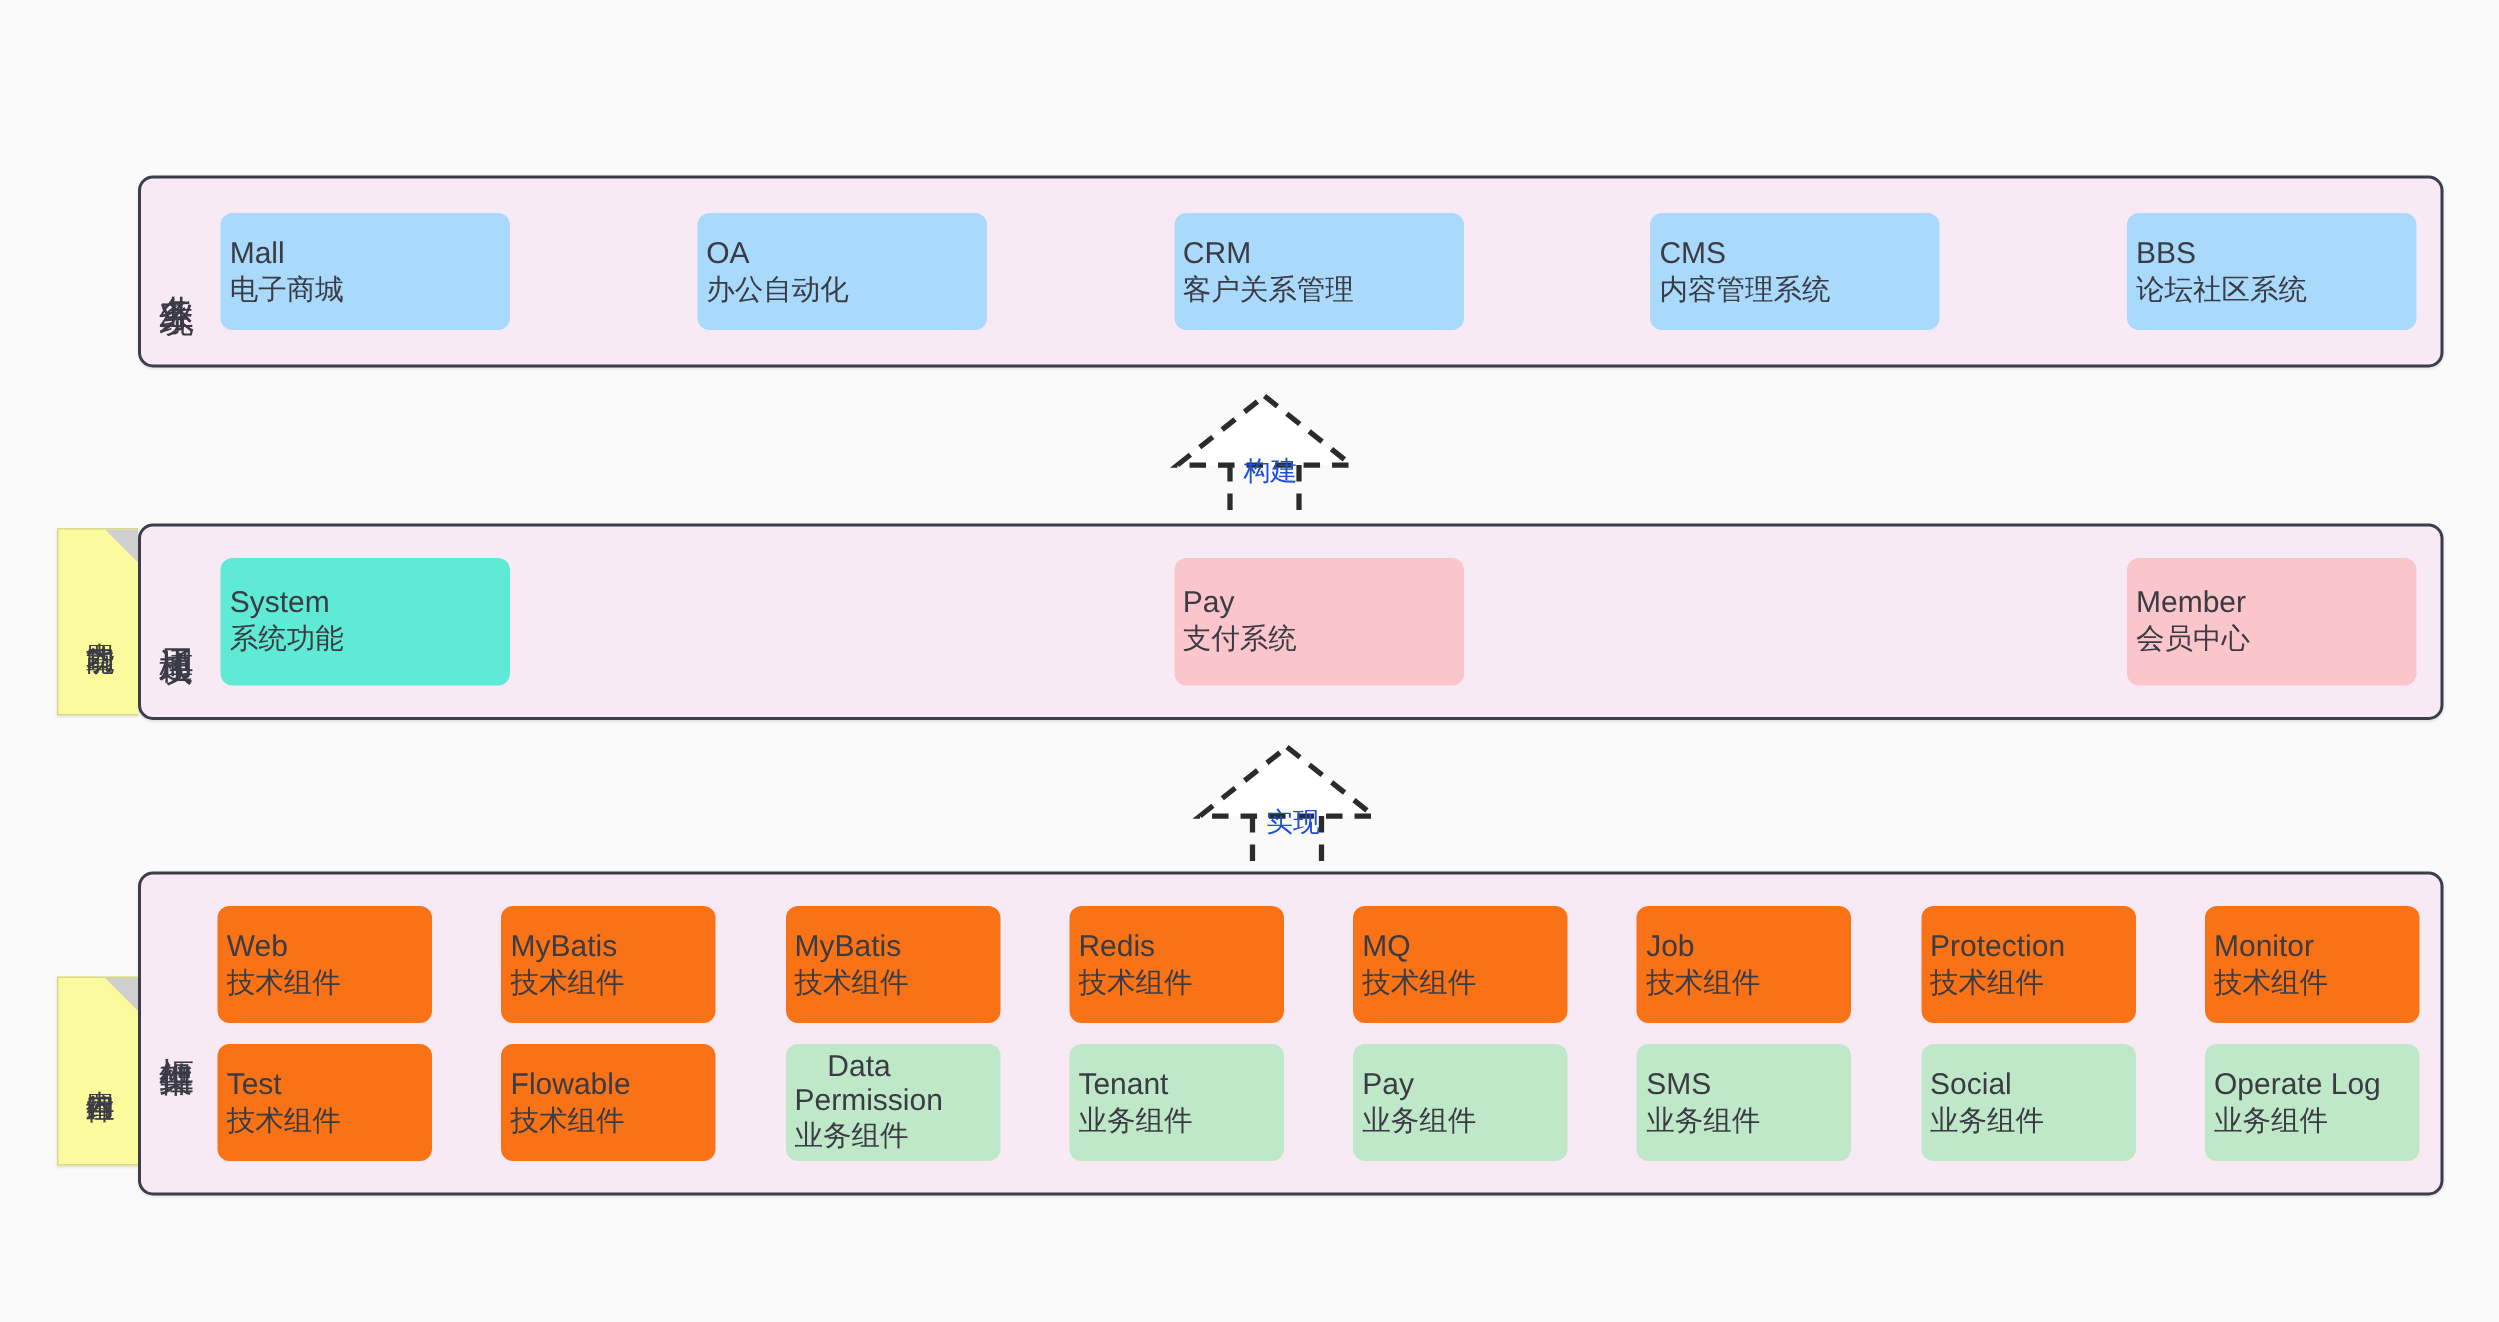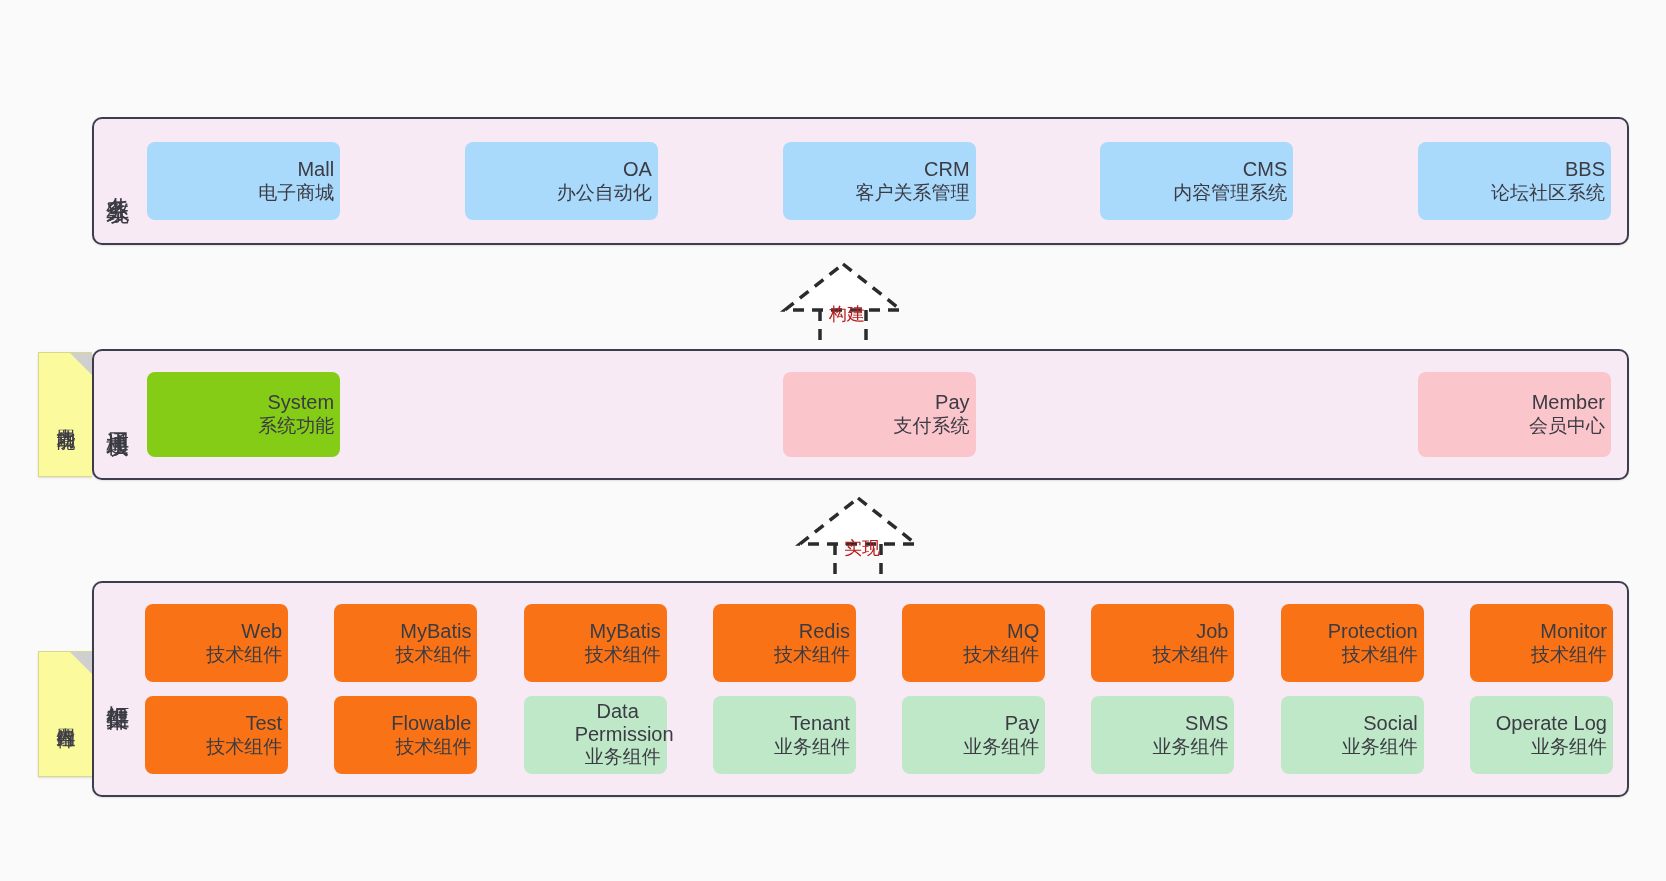--- a/index.html
+++ b/index.html
@@ -66,37 +66,37 @@
     gap: 0;
     justify-content: space-between;
   }
 
   
   .card {
     box-sizing: border-box;
     border-radius: 8px;
     display: flex;
     flex-direction: column;
-    align-items: flex-end;
+    align-items: flex-start;
     justify-content: center;
     text-align: center;
     color: #3b3b44;
     line-height: 1.30;
     padding: 4px 6px;
   }
   .card .ttl {
     font-size: 20px;
   }
   .card .sub {
     font-size: 19px;
     font-family: Liberation Mono, monospace;
   }
 
   .c-blue       { background: #a9d9fb; }
-  .c-red        { background: #84cc16; }
+  .c-red        { background: #5eead4; }
   .c-pink       { background: #fbc5cc; }
   .c-green      { background: #f97316; }
   .c-lightgreen { background: #bfe8c8; }
 
   
   .row-biz .card   { width: 193px; height: 78px; }
   .row-mod .card   { width: 193px; height: 85px; }
   .row-fw  .card   { width: 143px; height: 78px; }
 
   
@@ -134,21 +134,21 @@
   
   .arrow {
     position: absolute;
   }
   .arrow svg { display: block; }
   .arrow .arrow-label {
     position: absolute;
     left: 50%;
     transform: translateX(-50%);
     font-size: 18px;
-    color: #b91c1c;
+    color: #1d4ed8;
     background: transparent;
     white-space: nowrap;
   }
 </style>
 </head>
 <body>
 
 <div id="canvas">
 
   <div class="layer" id="layer-business" style="left:92px; top:117px; width:1537px; height:128px;">

